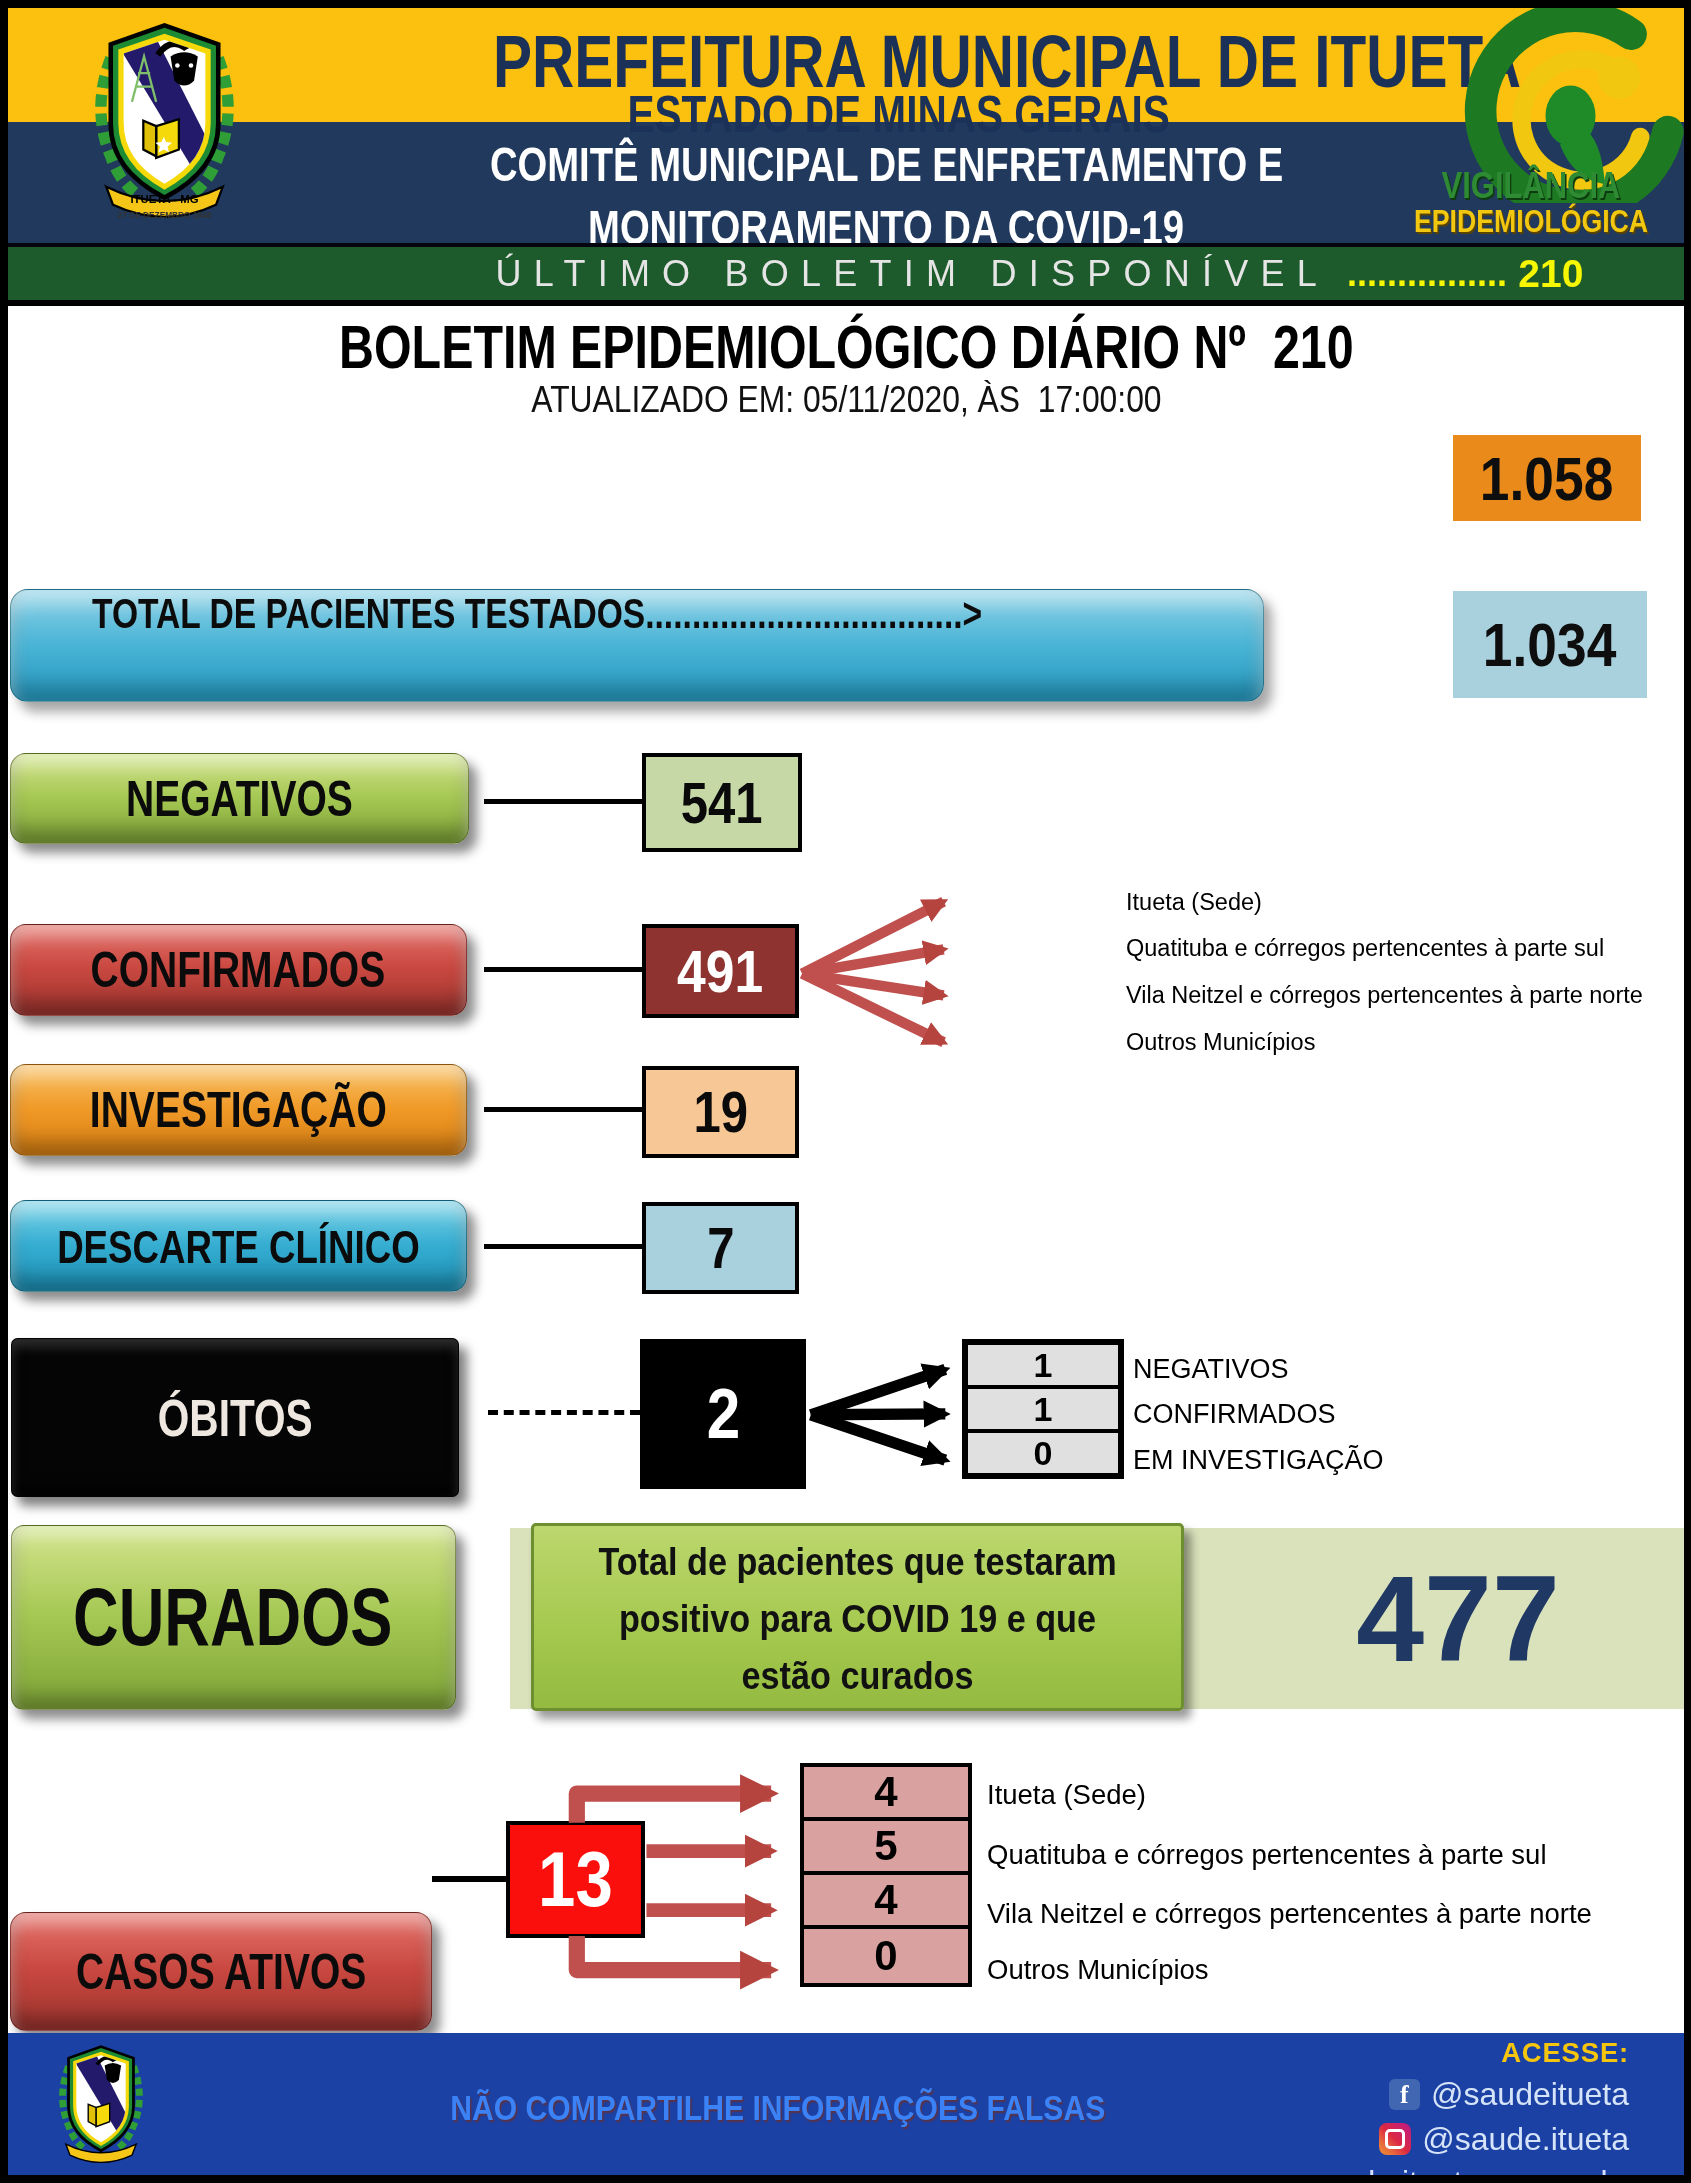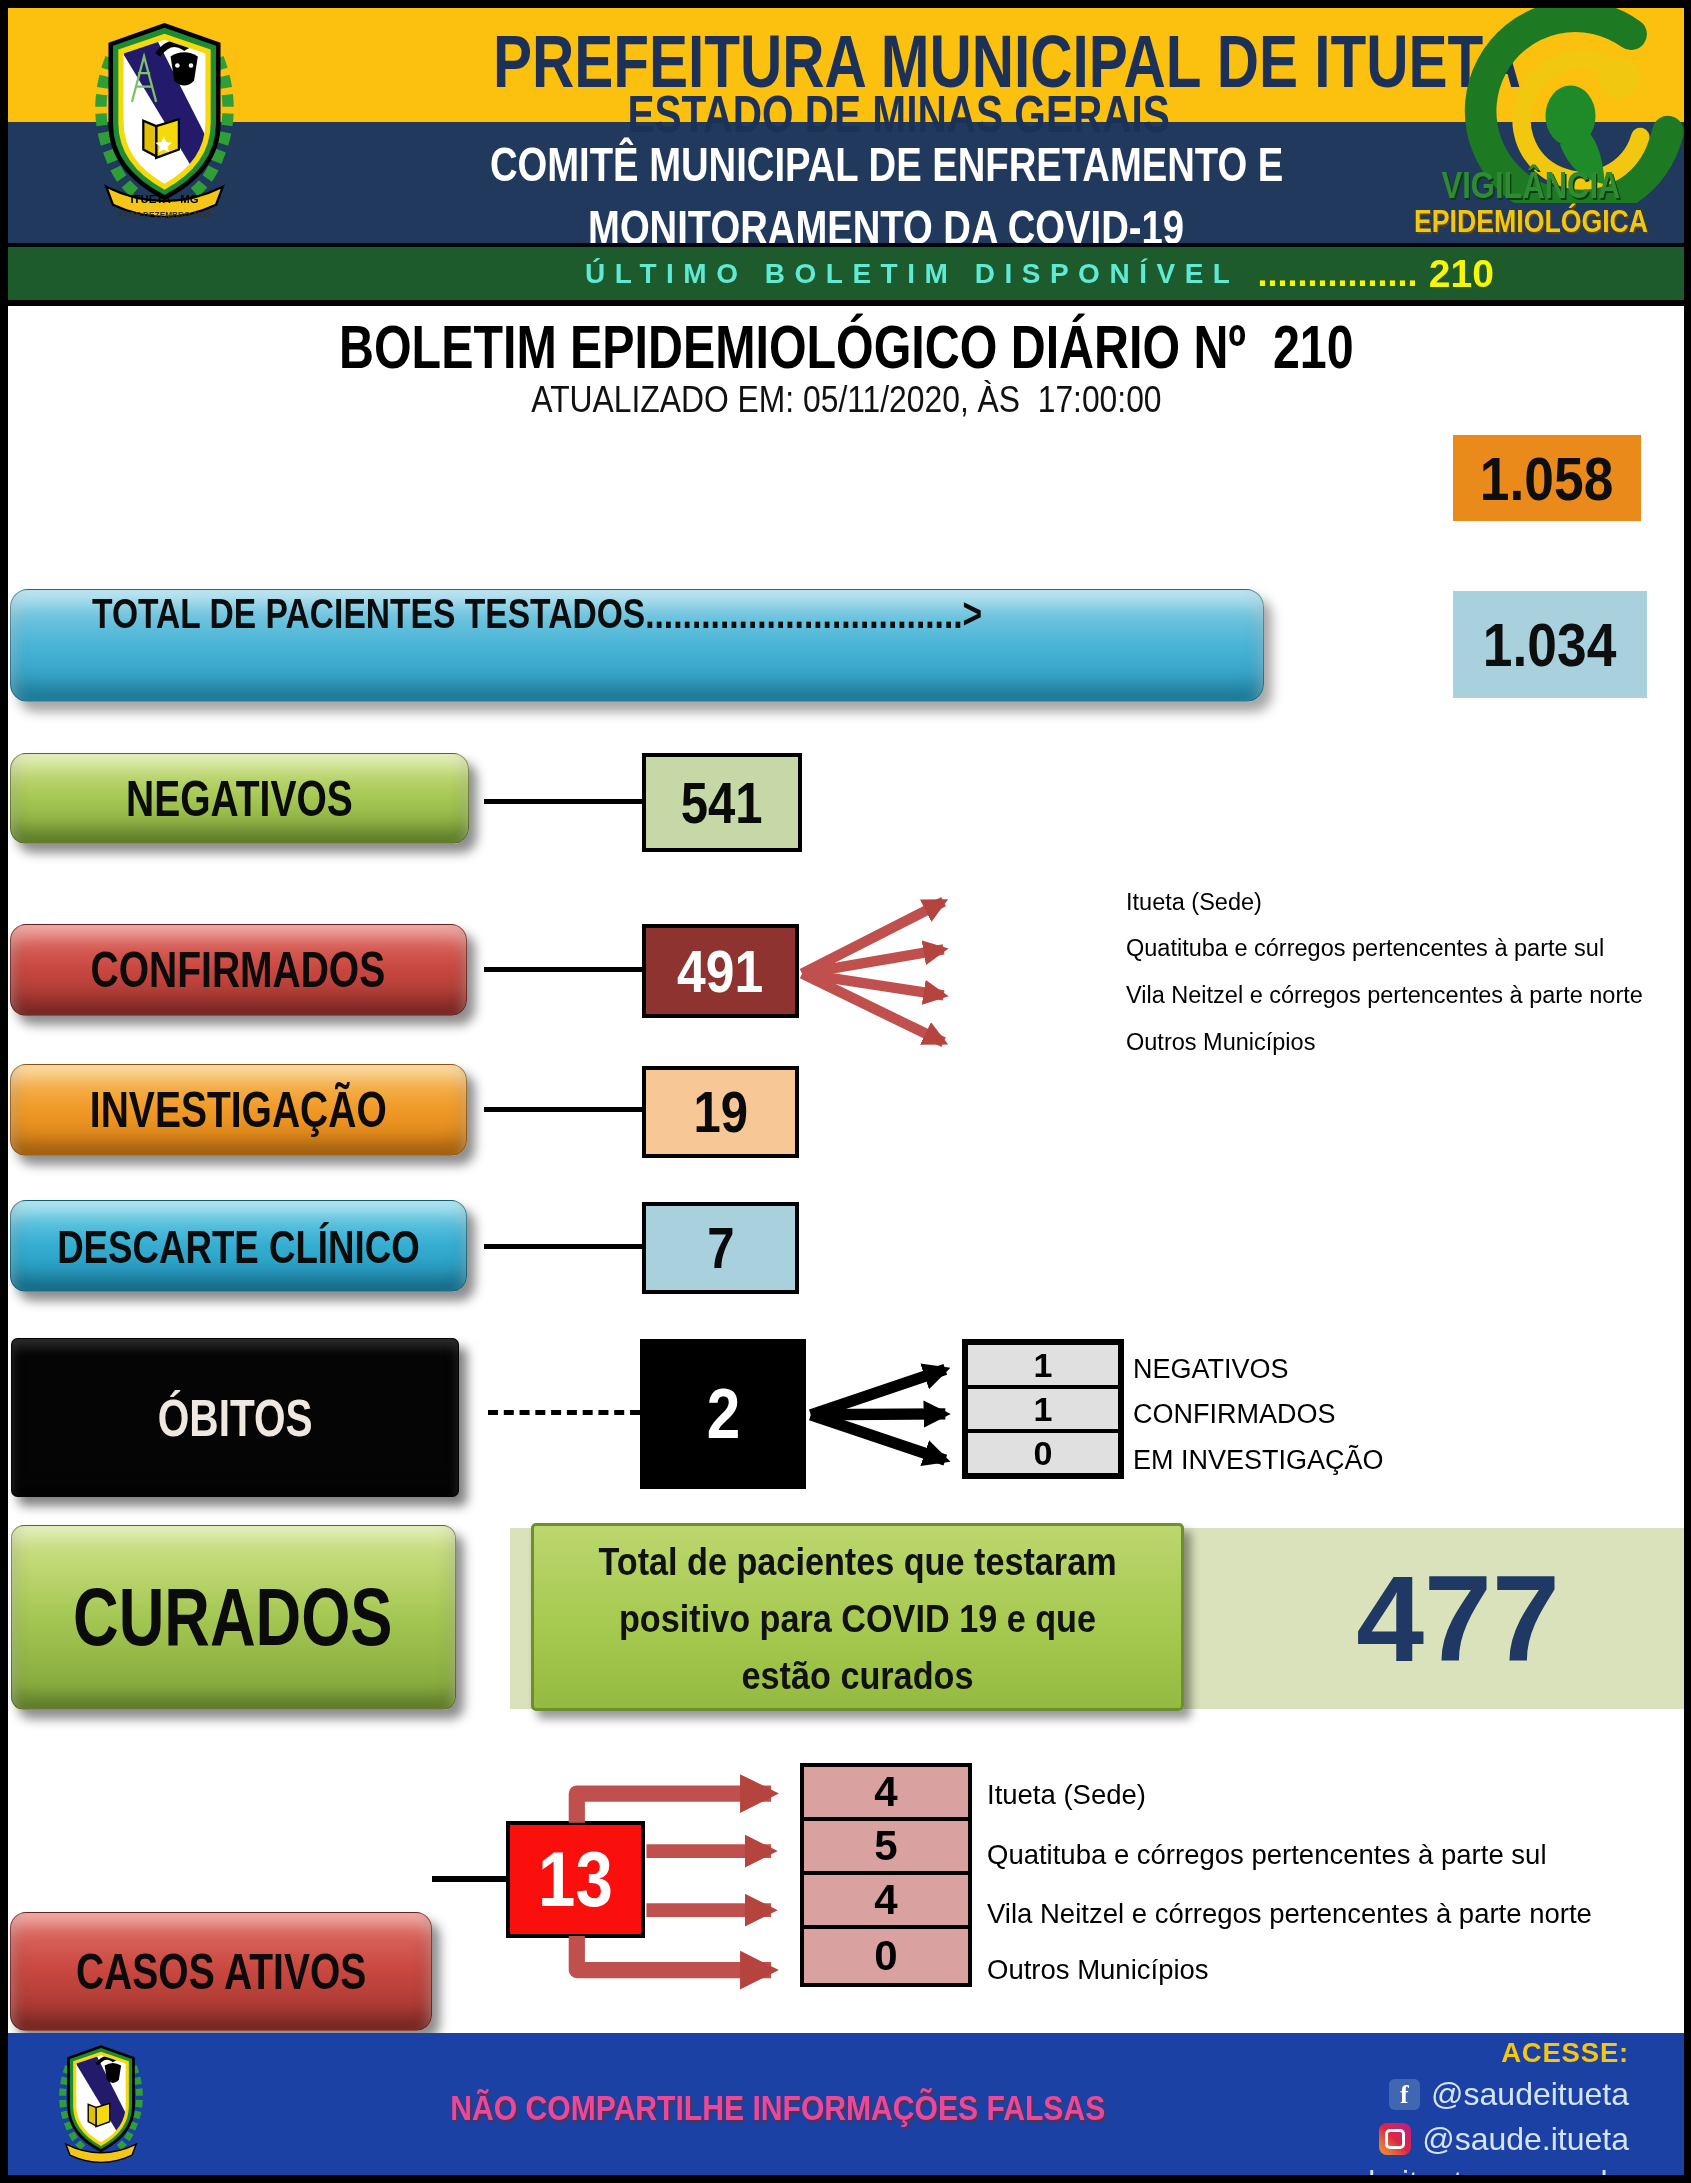--- a/index.html
+++ b/index.html
@@ -20,21 +20,21 @@
   .hdr-sub{left:348px;right:243px;top:84px;text-align:center;color:#1b3158;
            font-size:52px;font-weight:700;}
   .committee1{left:348px;right:267px;top:136px;text-align:center;color:#fff;
               font-size:49px;font-weight:700;}
   .committee2{left:348px;right:267px;top:199px;text-align:center;color:#fff;
               font-size:49px;font-weight:700;}
 
   .band-green{left:0;top:243px;width:1692px;height:63px;background:#1d5b2d;
       border-top:4.9px solid #05050f;border-bottom:6.5px solid #000;box-sizing:border-box;
       display:flex;align-items:center;justify-content:center;padding-left:387px;}
-  .band-green .lbl{color:#5eead4;font-size:28px;font-weight:700;letter-spacing:.34em;}
+  .band-green .lbl{color:#e5e5e5;font-size:36px;font-weight:400;letter-spacing:.34em;}
   .band-green .dots{color:#f8f703;font-size:36px;font-weight:700;margin:0 11.3px 0 18px;}
   .band-green .num{color:#f8f703;font-size:39px;font-weight:800;}
 
   
   .doc-title{left:0;width:1692px;top:311px;text-align:center;color:#000;
              font-size:62px;font-weight:700;}
   .doc-updated{left:0;width:1692px;top:379px;text-align:center;color:#111;
                font-size:37px;font-weight:400;}
 
   
@@ -85,21 +85,21 @@
   .cur-desc{background:linear-gradient(180deg,#bcd76e 0%,#a4c84d 60%,#95ba41 100%);
             border:3.2px solid #6e8f2f;box-sizing:border-box;border-radius:4.9px;
             box-shadow:6.5px 8px 9.7px rgba(0,0,0,.4);
             display:flex;align-items:flex-start;justify-content:center;text-align:center;
             font-size:38px;font-weight:700;color:#111;line-height:1.5;padding:8px 32px;}
   .cur-val{display:flex;align-items:center;justify-content:center;
            font-size:122px;font-weight:700;color:#1f3864;}
 
   
   .footer{left:0;top:2033px;width:1692px;height:142px;background:#1c41a4;}
-  .f-msg{left:381px;right:518px;top:2088px;text-align:center;color:#ec4899;
+  .f-msg{left:381px;right:518px;top:2088px;text-align:center;color:#3b82f6;
          font-size:35px;font-weight:700;text-shadow:1.6px 1.6px 1.6px rgba(130,40,10,.6);}
   .f-right{right:63px;top:2037px;text-align:right;}
   .f-acesse{color:#f6c50e;font-size:27.5px;font-weight:800;letter-spacing:0.8px;}
   .f-row{margin-top:7.3px;display:flex;align-items:center;justify-content:flex-end;
          gap:11.3px;color:#d5e4f8;font-size:32px;}
   .f-site{margin-top:6.5px;color:#d5e4f8;font-size:32px;}
   .fb-ic{width:31px;height:31px;border-radius:5.7px;background:#4267b2;color:#fff;
          font-size:26px;font-weight:700;display:flex;align-items:center;
          justify-content:center;font-family:"Liberation Serif",serif;}
   .ig-ic{width:32px;height:32px;border-radius:8px;

